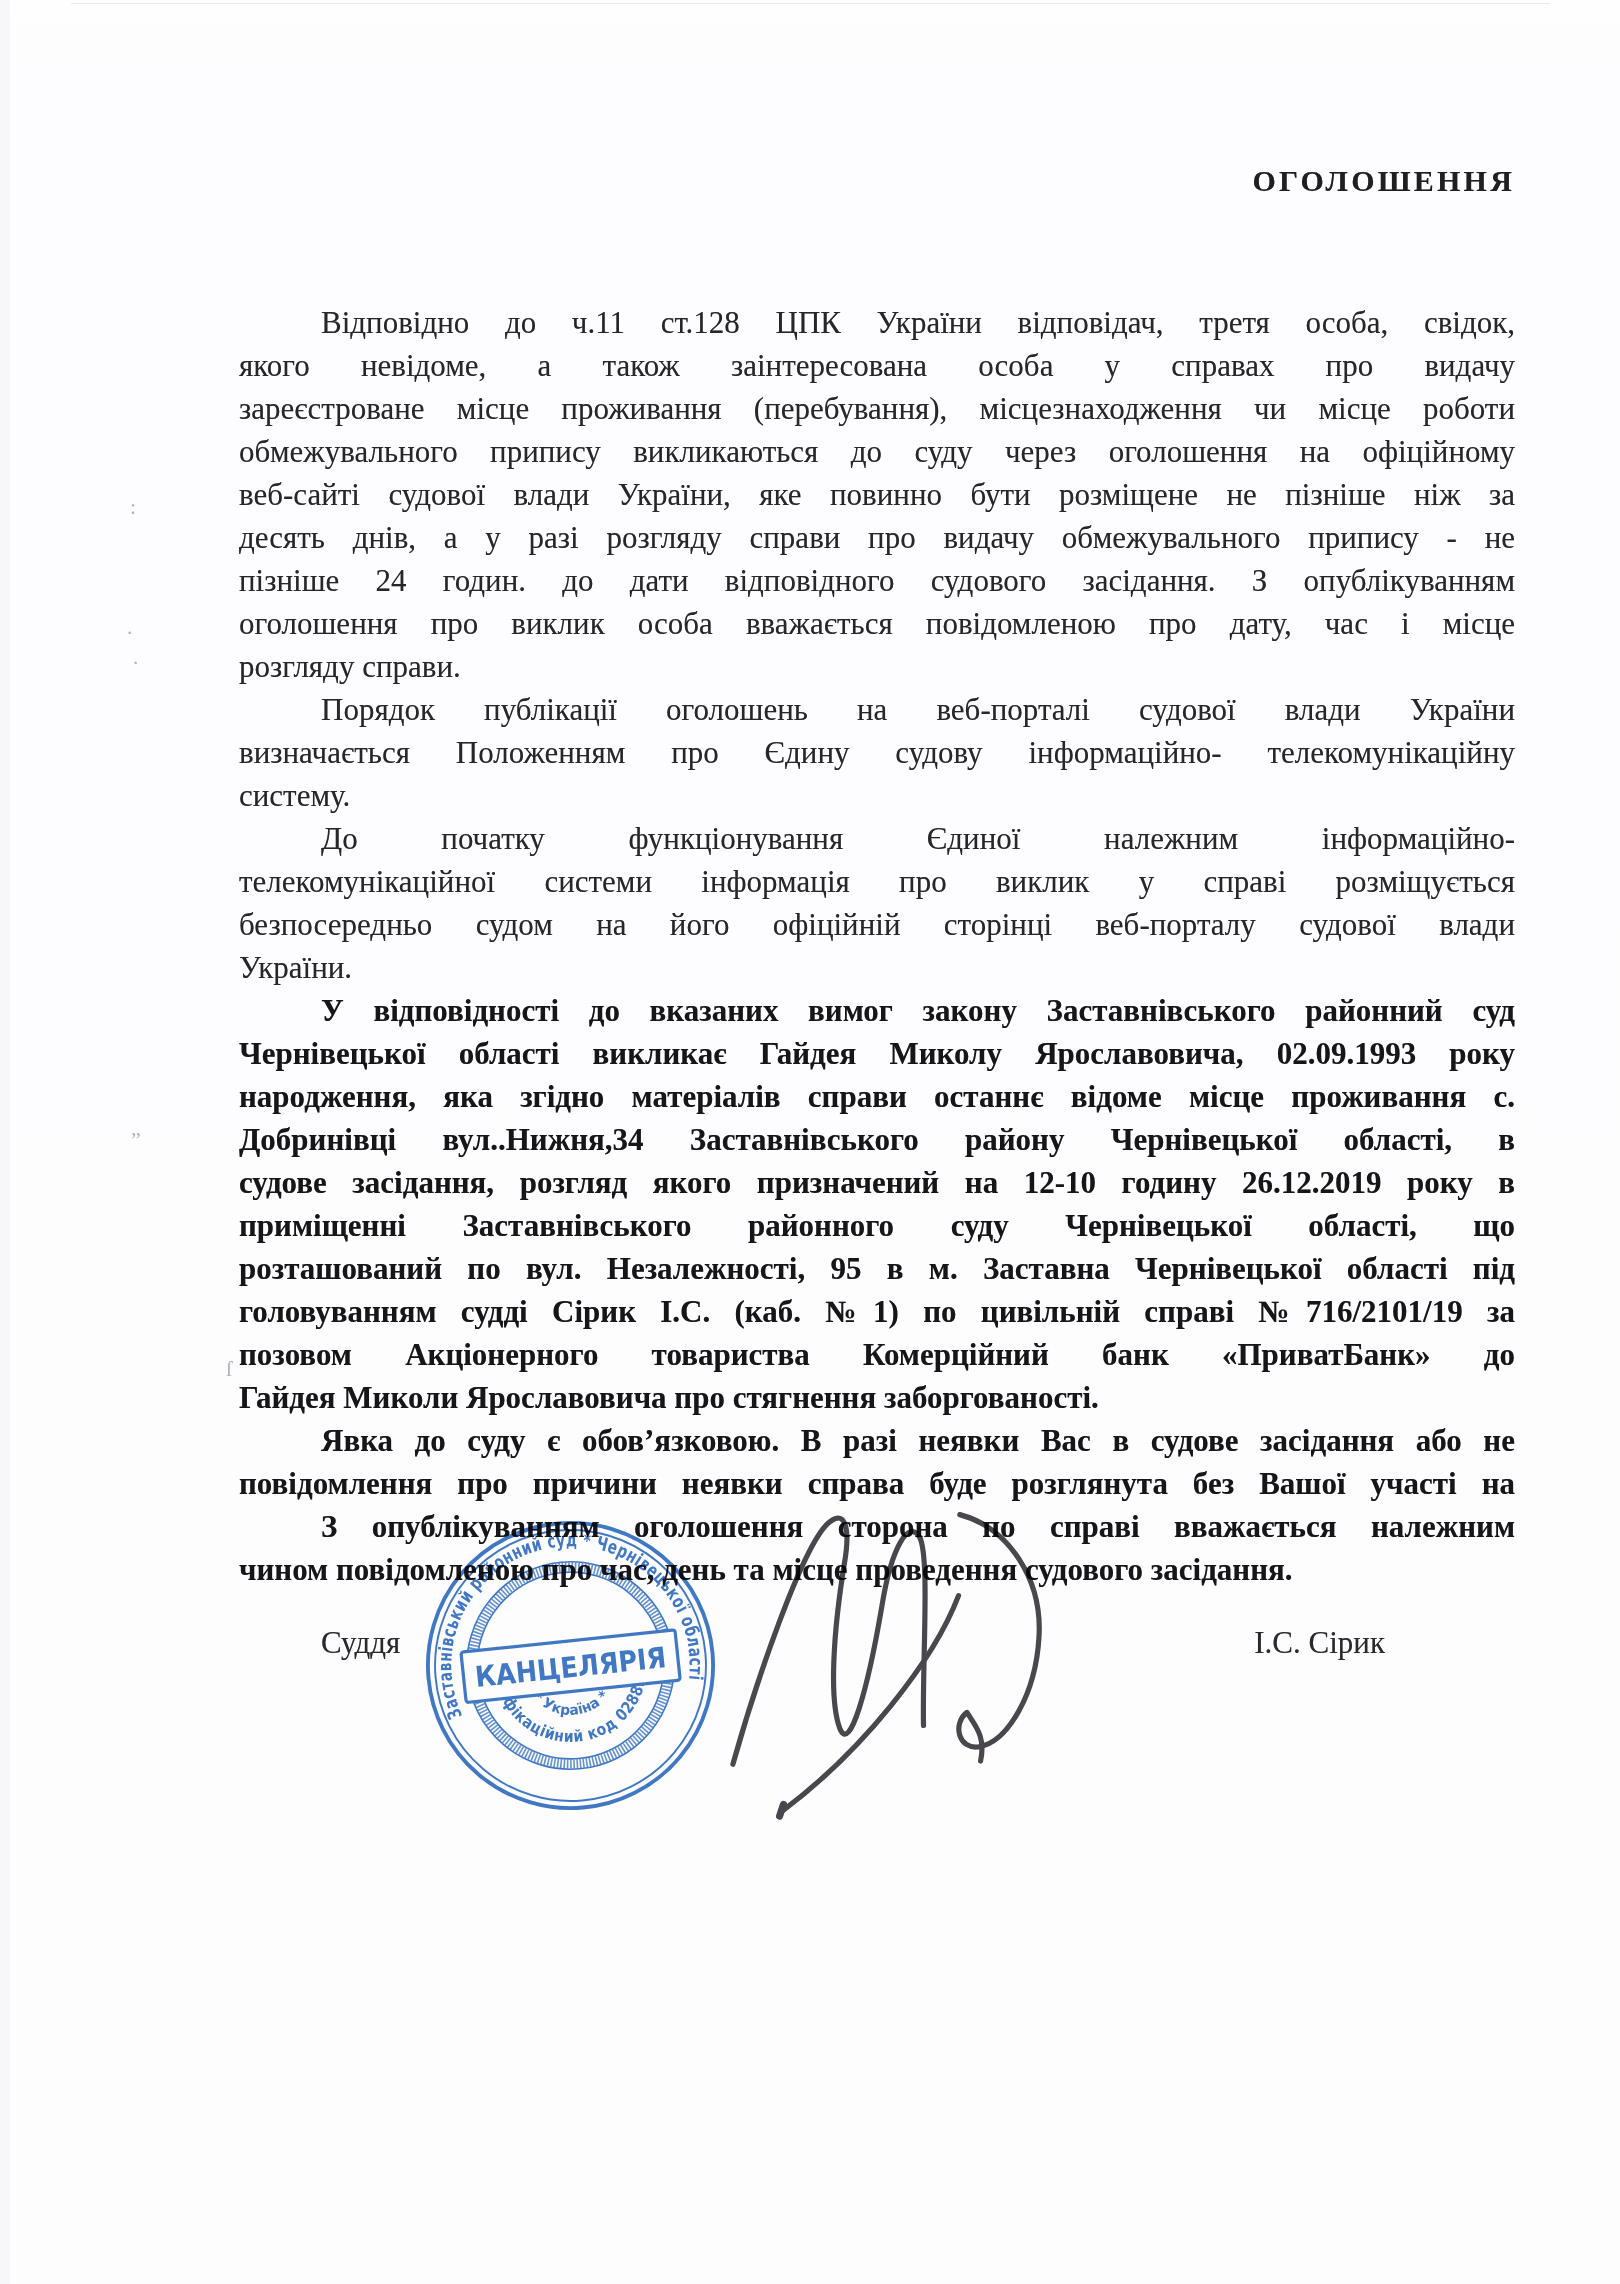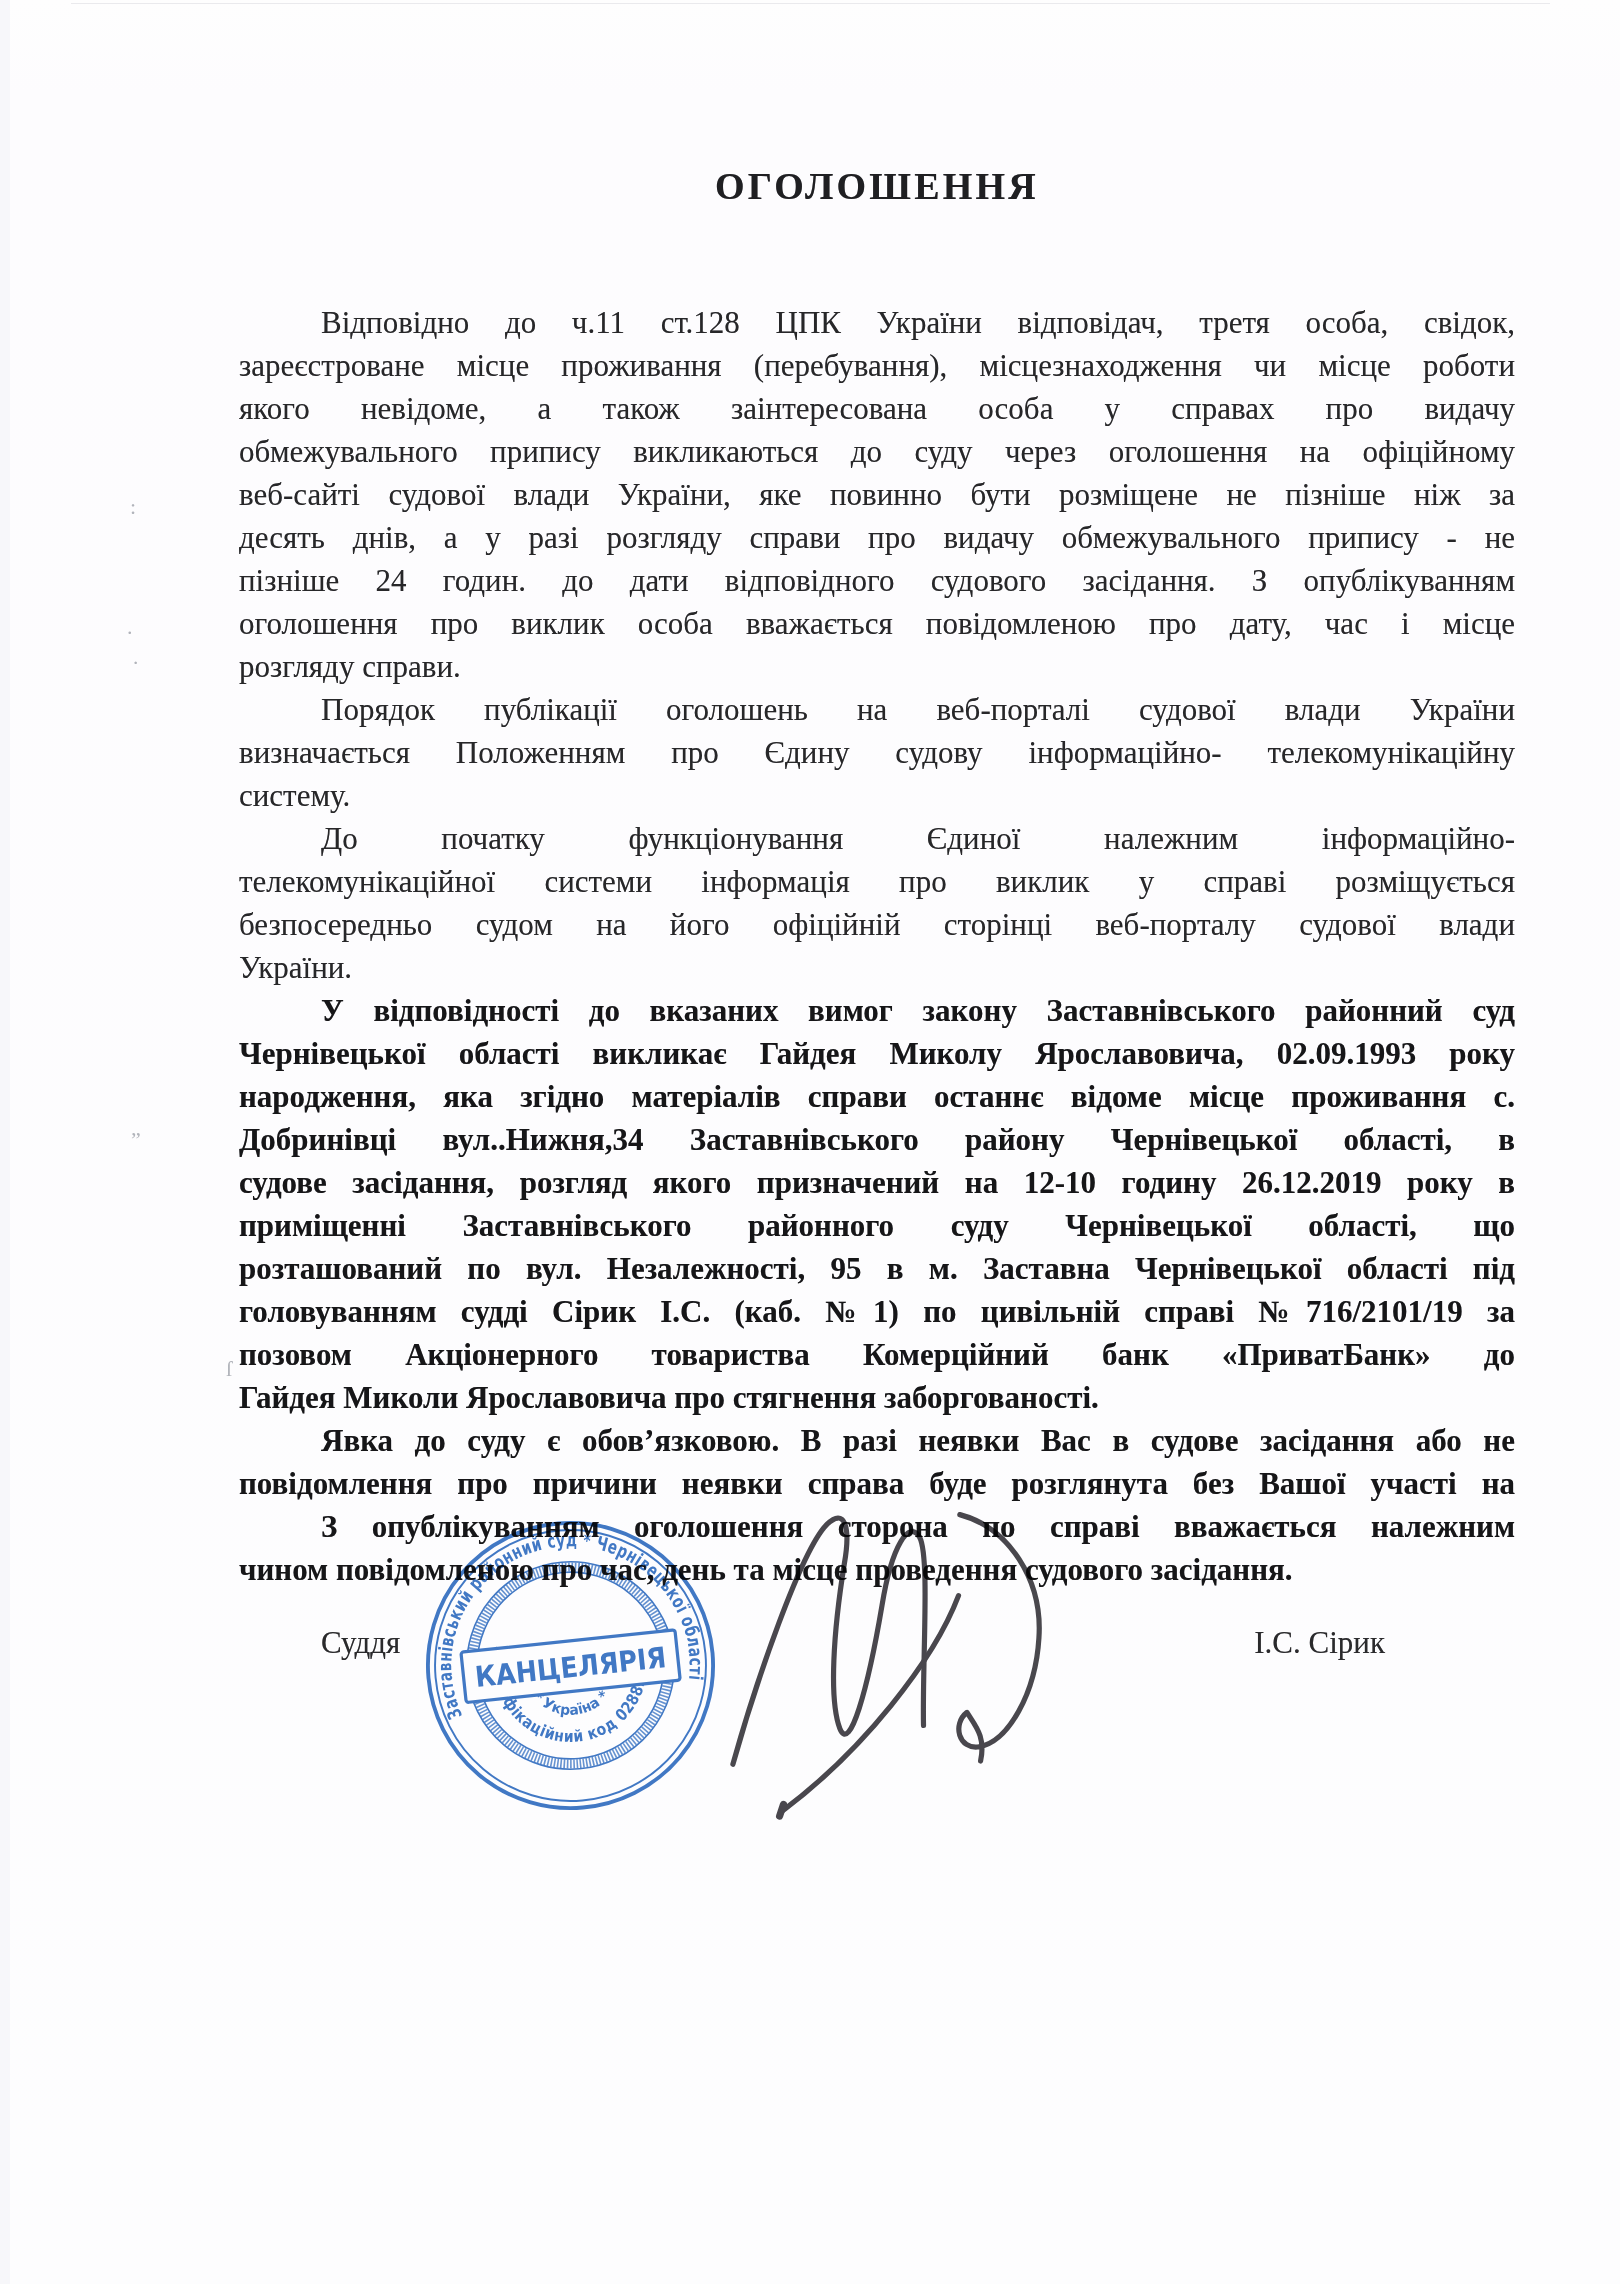--- a/index.html
+++ b/index.html
@@ -17,22 +17,22 @@
   .edge-line{
     position:absolute;top:2.6px;left:71px;width:1479px;height:1.9px;
     background:#d9d8de;opacity:.55;
   }
   .left-edge{
     position:absolute;top:0;left:0;width:10.4px;height:2284px;
     background:#f7f7fa;
   }
   .title{
     position:absolute;top:164px;left:239px;width:1276px;
-    text-align:center;
-    font-size:38px;font-weight:bold;letter-spacing:3.2px;
+    text-align:right;
+    font-size:30px;font-weight:bold;letter-spacing:3.2px;
     color:#1f1f22;
     text-shadow:0 0 0.6px rgba(30,30,35,.5);
   }
   .column{
     position:absolute;top:301px;left:239px;width:1276px;
     color:#272729;
     font-size:31px;
     text-shadow:0 0 0.6px rgba(40,40,45,.4);
   }
   .para{display:block;}
@@ -80,22 +80,22 @@
 <div class="page">
 
   <div class="edge-line"></div>
   <div class="left-edge"></div>
 
   <div class="title">ОГОЛОШЕННЯ</div>
 
   <div class="column">
     <div class="para regular">
         <div class="line first">Відповідно до ч.11 ст.128 ЦПК України відповідач, третя особа, свідок,</div>
+        <div class="line">якого невідоме, а також заінтересована особа у справах про видачу</div>
         <div class="line">зареєстроване місце проживання (перебування), місцезнаходження чи місце роботи</div>
-        <div class="line">якого невідоме, а також заінтересована особа у справах про видачу</div>
         <div class="line">обмежувального припису викликаються до суду через оголошення на офіційному</div>
         <div class="line">веб-сайті судової влади України, яке повинно бути розміщене не пізніше ніж за</div>
         <div class="line">десять днів, а у разі розгляду справи про видачу обмежувального припису - не</div>
         <div class="line">пізніше 24 годин. до дати відповідного судового засідання. З опублікуванням</div>
         <div class="line">оголошення про виклик особа вважається повідомленою про дату, час і місце</div>
         <div class="line last">розгляду справи.</div>
       </div>
     <div class="para regular">
         <div class="line first">Порядок публікації оголошень на веб-порталі судової влади України</div>
         <div class="line">визначається Положенням про Єдину судову інформаційно- телекомунікаційну</div>

